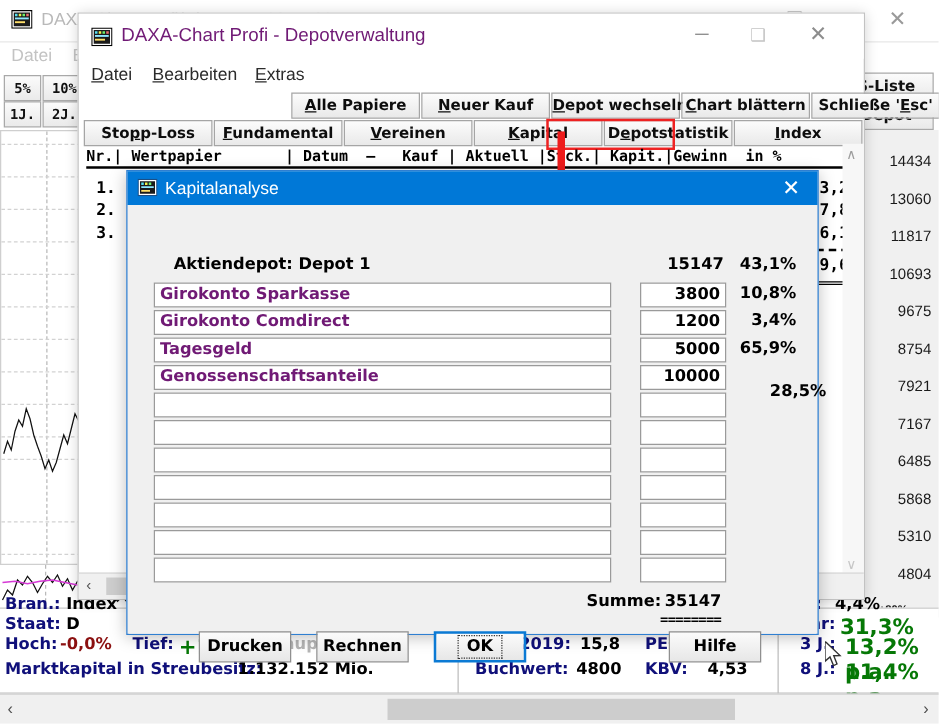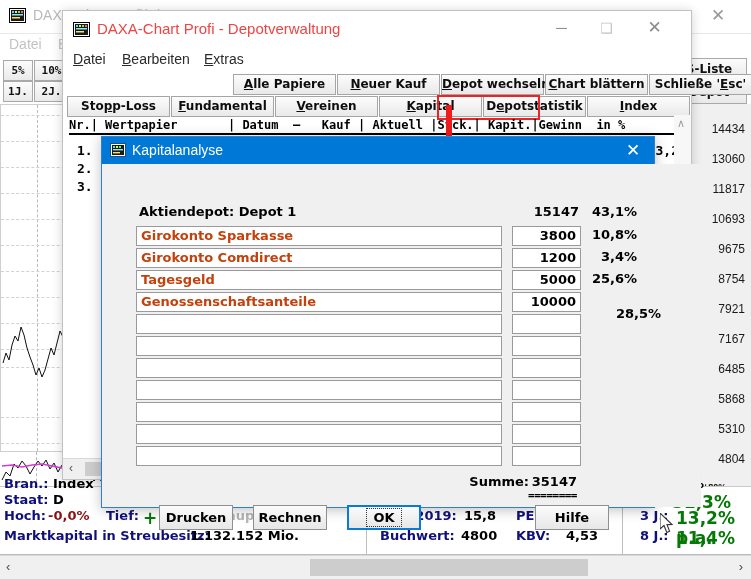--- a/index.html
+++ b/index.html
@@ -68,21 +68,21 @@
 
   
   #depot-window{
     left:62px;top:10px;width:630px;height:470px;
     background:#ffffff;border:1px solid #c2c2c2;
     box-shadow:0 1px 10px rgba(0,0,0,.18);
     box-sizing:border-box;
   }
   #depot-titlebar{left:0;top:0;width:628px;height:36px;background:#ffffff;}
   #depot-title-icon{left:10px;top:11px;width:17px;height:15px;}
-  #depot-title-text{left:34px;top:9px;font-size:15px;color:#ef4444;white-space:nowrap;text-align:center;}
+  #depot-title-text{left:34px;top:9px;font-size:15px;color:#701a75;white-space:nowrap;text-align:center;}
   #depot-min{right:107px;top:2px;width:45px;height:30px;line-height:30px;text-align:center;color:#8d8d8d;font-size:15px;}
   #depot-max{right:62px;top:2px;width:45px;height:30px;line-height:30px;text-align:center;color:#c5c5c5;font-size:14px;}
   #depot-close{right:14px;top:2px;width:45px;height:30px;line-height:30px;text-align:center;color:#8d8d8d;font-size:17px;}
   .dmenu{top:40px;font-size:14px;color:#2b2b2b;}
   .dmenu u{text-decoration:underline;}
 
   .dbtn{
     height:21px;box-sizing:border-box;
     background:linear-gradient(#fcfcfc,#e9e9e9);
     border:1px solid #a5a5a5;
@@ -120,35 +120,35 @@
   #kap-dialog{
     left:101px;top:136px;width:554px;height:372px;
     background:#f0f0f0;border:1px solid #2f7fd1;box-sizing:border-box;
     box-shadow:0 2px 12px rgba(0,0,0,.25);
   }
   #kap-titlebar{left:0;top:0;width:552px;height:27px;background:#0078d7;}
   #kap-title-icon{left:8px;top:6px;width:16px;height:14px;}
   #kap-title-text{left:30px;top:5px;font-size:14px;color:#ffffff;}
   #kap-close{right:10px;top:3px;color:#ffffff;font-size:17px;width:22px;text-align:center;}
 
-  #kap-body{left:1px;top:27px;width:550px;height:343px;background:#f0f0f0;padding-left:48px;}
+  #kap-body{left:1px;top:27px;width:550px;height:343px;background:#f0f0f0;}
 
   .kap-head{
     left:36px;top:40px;
     font-family:"DejaVu Sans", sans-serif;font-size:13px;font-weight:bold;color:#000;
   }
   .kap-head-val{left:400px;top:40px;width:76px;text-align:right;
     font-family:"DejaVu Sans", sans-serif;font-size:13px;font-weight:bold;color:#000;}
   .kap-head-pct{left:486px;top:40px;width:48px;text-align:right;
     font-family:"DejaVu Sans", sans-serif;font-size:13px;font-weight:bold;color:#000;}
 
   .namebox{
-    left:33px;width:366px;height:20px;box-sizing:border-box;
+    left:20px;width:366px;height:20px;box-sizing:border-box;
     background:#ffffff;border:1px solid #9a9a9a;
-    font-family:"DejaVu Sans", sans-serif;font-size:13px;font-weight:bold;color:#c2410c;
+    font-family:"DejaVu Sans", sans-serif;font-size:13px;font-weight:bold;color:#701a75;
     padding:0 0 0 4px;line-height:18px;white-space:nowrap;overflow:hidden;
   }
   .valbox{
     left:409px;width:69px;height:20px;box-sizing:border-box;
     background:#ffffff;border:1px solid #9a9a9a;
     font-family:"DejaVu Sans", sans-serif;font-size:13px;font-weight:bold;color:#000;
     padding:0 4px 0 0;line-height:18px;text-align:right;white-space:nowrap;overflow:hidden;
   }
   .pctlbl{
     left:486px;width:48px;text-align:right;
@@ -438,21 +438,21 @@
     <div class="abs namebox" style="top:62px;">Girokonto Sparkasse</div>
     <div class="abs valbox" style="top:62px;">3800</div>
     <div class="abs pctlbl" style="top:63px;">10,8%</div>
 
     <div class="abs namebox" style="top:84px;">Girokonto Comdirect</div>
     <div class="abs valbox" style="top:84px;">1200</div>
     <div class="abs pctlbl" style="top:85px;">3,4%</div>
 
     <div class="abs namebox" style="top:106px;">Tagesgeld</div>
     <div class="abs valbox" style="top:106px;">5000</div>
-    <div class="abs pctlbl" style="top:107px;">25,6%</div>
+    <div class="abs pctlbl" style="top:107px;">65,9%</div>
 
     <div class="abs namebox" style="top:128px;">Genossenschaftsanteile</div>
     <div class="abs valbox" style="top:128px;">10000</div>
     <div class="abs pctlbl" style="top:142px;margin-left:24px;">28,5%</div>
 
     <div class="abs namebox" style="top:150px;"></div>
     <div class="abs valbox" style="top:150px;"></div>
 
     <div class="abs namebox" style="top:172px;"></div>
     <div class="abs valbox" style="top:172px;"></div>

